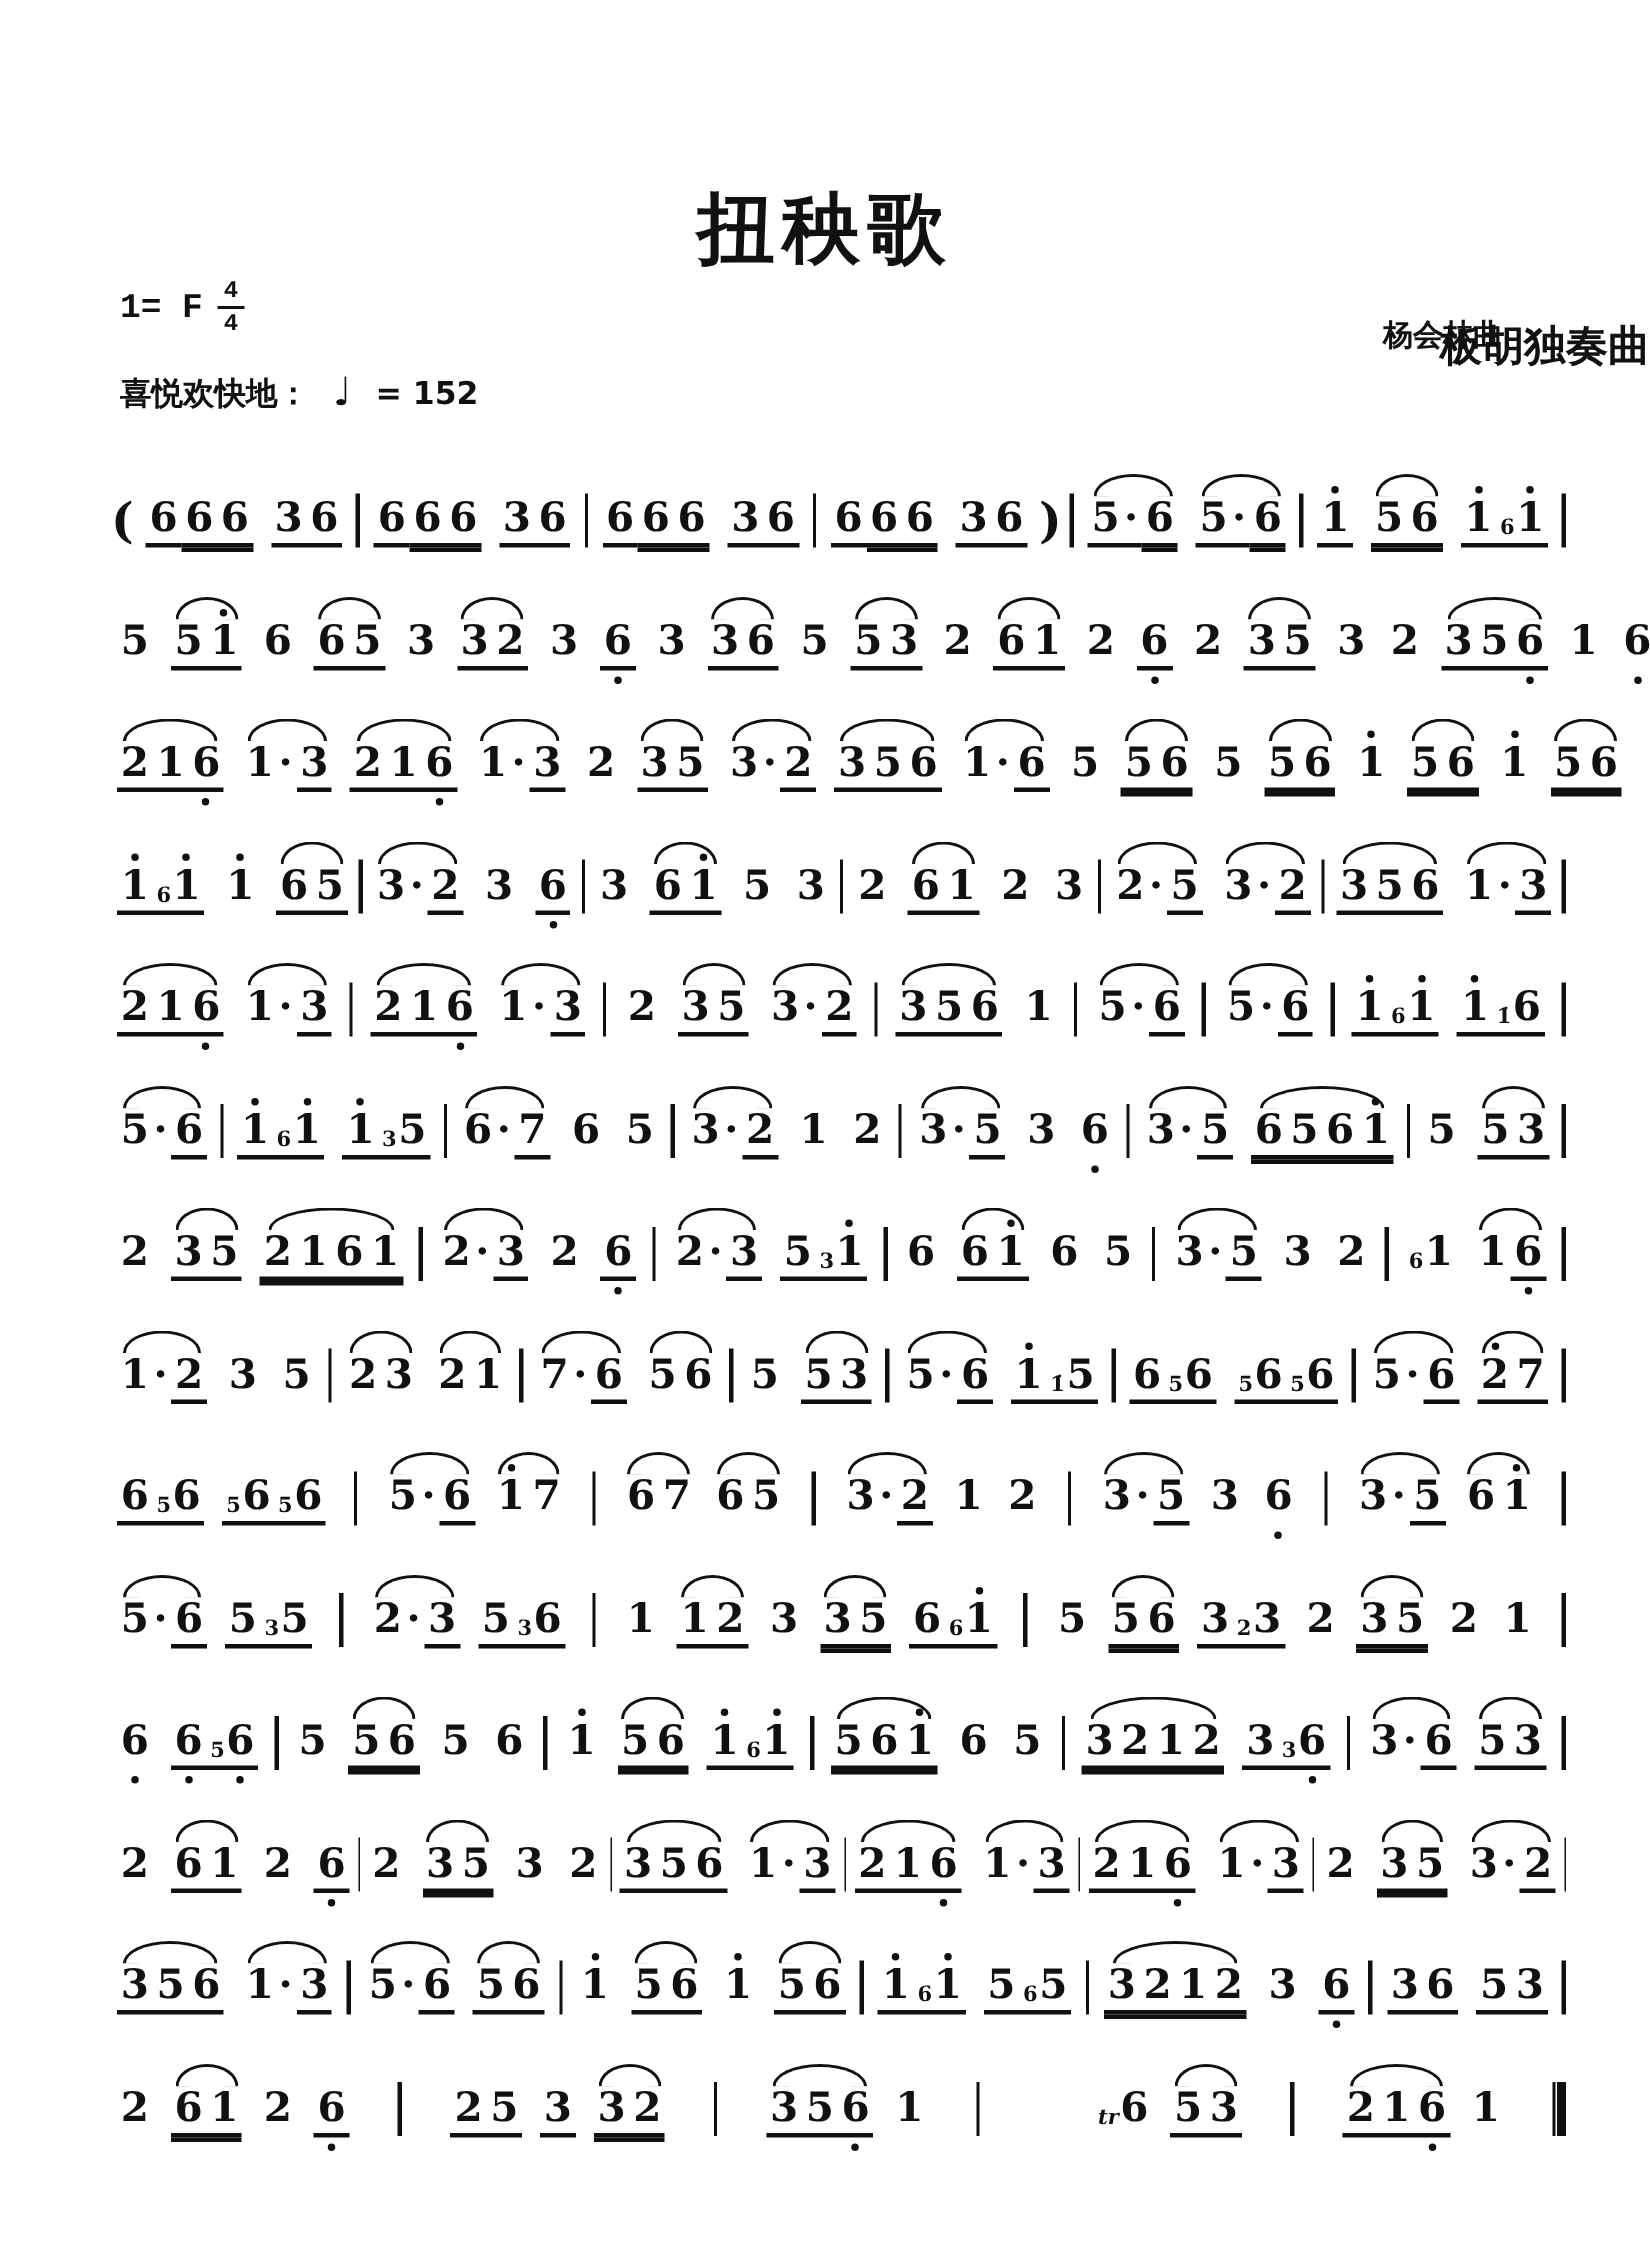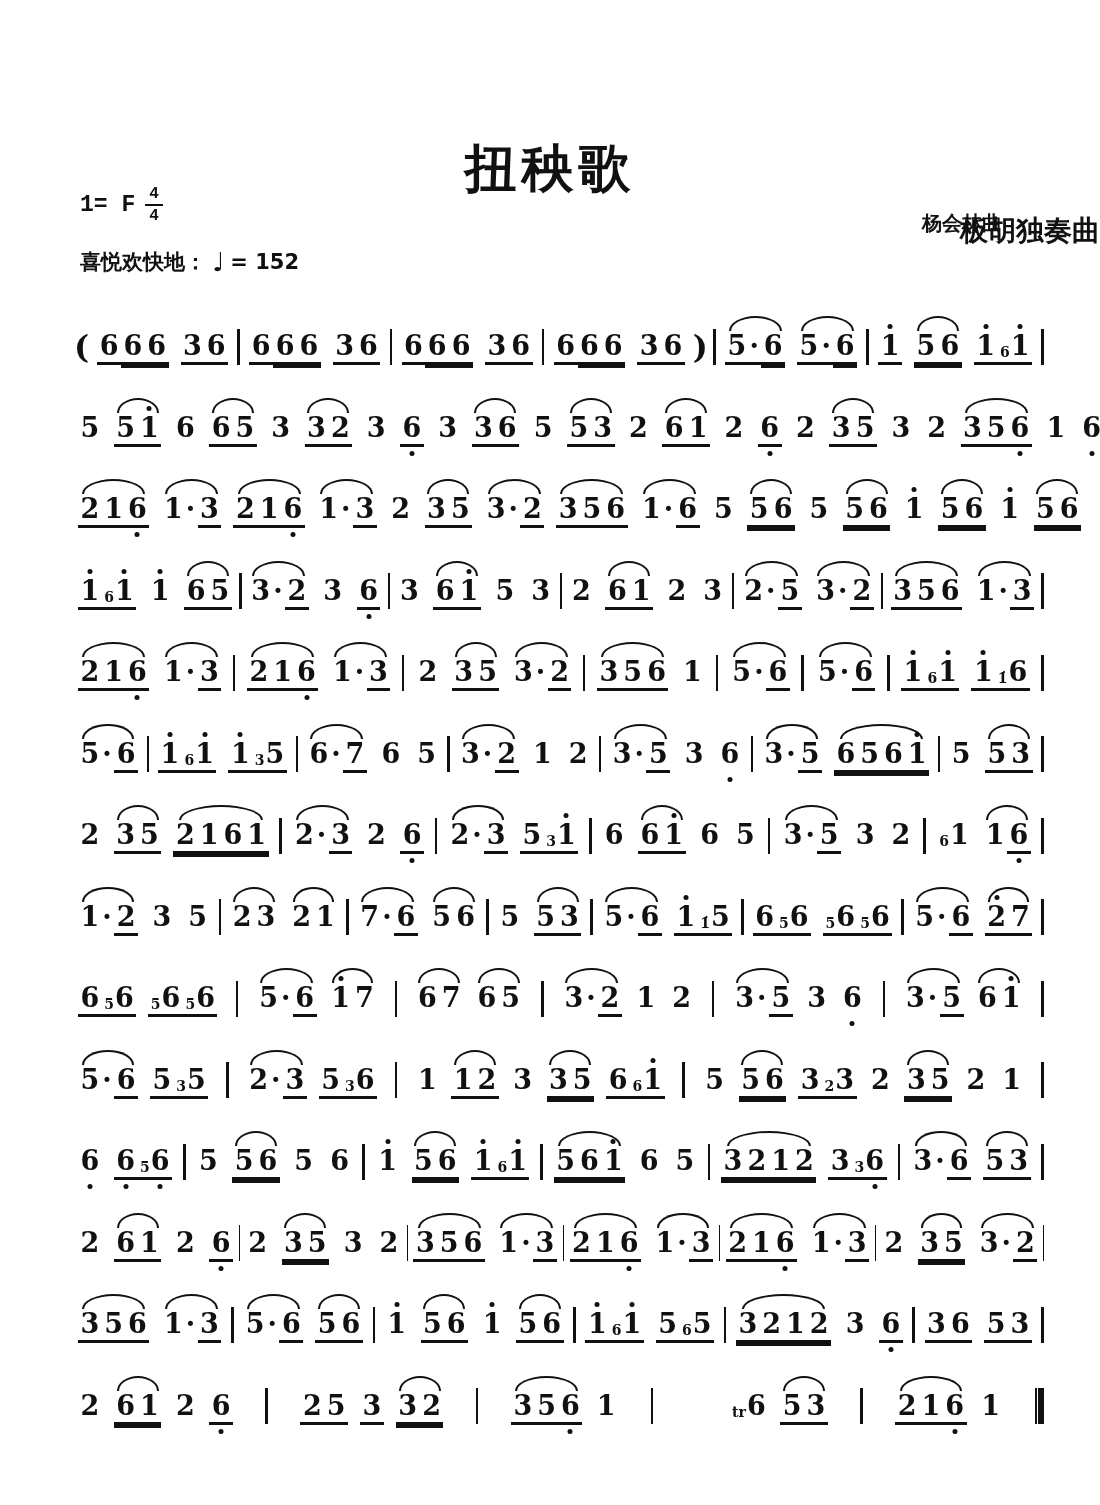--- a/index.html
+++ b/index.html
@@ -1,30 +1,30 @@
 <!DOCTYPE html>
 <html><head>
 <meta charset="utf-8">
 <style>
   html,body{margin:0;padding:0;background:#fff;}
   .page{position:relative;width:1100px;height:1505px;background:#fff;color:#111;
         font-family:"DejaVu Sans",sans-serif;overflow:hidden;}
   .title{position:absolute;top:118px;left:0;right:0;text-align:center;
-         font-size:52px;font-weight:900;letter-spacing:5px;margin:16px;}
+         font-size:52px;font-weight:900;letter-spacing:5px;margin:0;}
   .keyrow{position:absolute;top:186px;left:80px;font-family:Liberation Mono, monospace;
           font-weight:700;font-size:23px;display:flex;align-items:center;gap:10px;}
   .frac{display:inline-flex;flex-direction:column;align-items:center;
         font-size:16px;line-height:1;font-weight:700;}
   .frac .ft{border-bottom:2px solid #111;padding:0 4px 2px;}
   .frac .fb{padding-top:2px;}
   .subtitle{position:absolute;top:212px;left:0;right:0;text-align:right;
             font-size:28px;font-weight:700;}
   .composer{position:absolute;top:210px;right:98px;font-size:20px;font-weight:700;}
   .tempo{position:absolute;top:248px;left:80px;font-size:21px;font-weight:700;
-         display:flex;align-items:center;gap:6px;}
+         display:flex;align-items:center;gap:16px;}
   .tempo .tnote{font-size:26px;line-height:0.8;}
   .score{position:absolute;left:72px;right:56px;top:306px;}
   .score-line{height:81.5px;display:flex;justify-content:space-between;
               align-items:center;}
   .measure{display:flex;align-items:center;}
   .unit{position:relative;display:inline-flex;align-items:flex-end;margin:0 6px;padding-top:4px;}
   .unit.slur::before{content:"";position:absolute;top:-12px;left:6%;right:6%;height:13px;
                      border:2.5px solid #111;border-bottom:none;
                      border-radius:50% 50% 0 0 / 100% 100% 0 0;}
   .part{display:inline-flex;align-items:flex-end;position:relative;
@@ -33,21 +33,21 @@
   .part.u2::after{content:"";position:absolute;left:0;right:0;bottom:-6px;height:3px;background:#111;}
   .note{display:inline-flex;align-items:flex-end;margin:0 2.5px;
         font-family:"DejaVu Serif",serif;font-weight:700;font-size:27px;line-height:1;}
   .body{position:relative;display:inline-block;}
   .hd{position:absolute;bottom:calc(100% + 3px);left:50%;transform:translateX(-50%);
       width:5px;height:5px;border-radius:50%;background:#111;}
   .ld{position:absolute;top:calc(100% + 10px);left:50%;transform:translateX(-50%);
       width:5px;height:5px;border-radius:50%;background:#111;}
   .grace{font-size:14px;position:relative;top:-14px;margin:0 1px -14px 0;font-weight:700;
          font-family:"DejaVu Serif",serif;}
-  .grace.tr{margin-left:44px;}
+  .grace.tr{font-style:italic;margin-left:44px;}
   .ndot{font-size:27px;margin-left:3px;font-weight:700;}
   .paren{font-size:32px;font-weight:700;font-family:"DejaVu Serif",serif;margin:0 2px;
          line-height:1;}
   .bar{width:2.5px;height:36px;background:#111;}
   .endbar{width:9px;height:36px;border-left:2.5px solid #111;border-right:6px solid #111;
           box-sizing:border-box;}
 </style>
 </head>
 <body>
 

